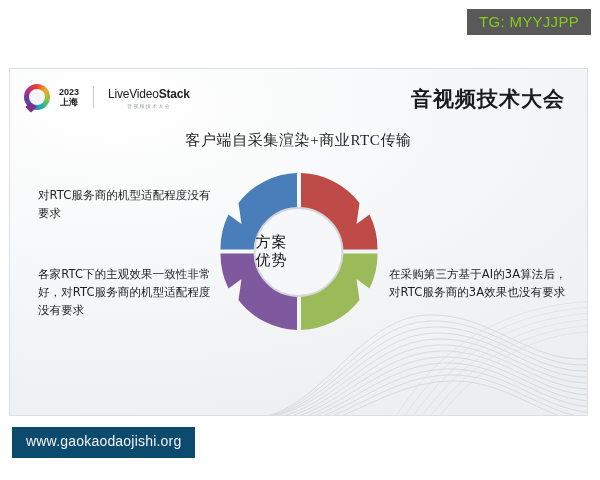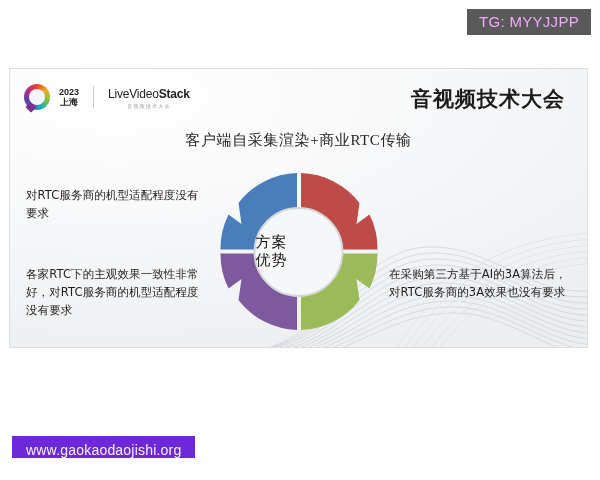--- a/index.html
+++ b/index.html
@@ -6,41 +6,41 @@
   body{
     width:600px;height:480px;overflow:hidden;
     background:#ffffff;
     font-family:"Liberation Sans","DejaVu Sans",sans-serif;
     position:relative;
   }
 
   
   #tg-badge{
     position:absolute;top:9px;right:9px;
-    background:#595959;color:#f0abfc;
+    background:#595959;color:#84cc16;
     font-size:15px;letter-spacing:.3px;
     padding:5px 12px 6px 12px;
     line-height:1;
     white-space:nowrap;
   }
 
   
   #site-badge{
     position:absolute;left:12px;bottom:22px;
-    background:#6d28d9;color:#f4f4f4;
+    background:#0c4a6e;color:#f4f4f4;
     font-size:14px;letter-spacing:.2px;
-    padding:7px 14px 1px 14px;
+    padding:7px 14px 10px 14px;
     line-height:1;
     white-space:nowrap;
   }
 
   
   #slide{
     position:absolute;left:9px;top:68px;
-    width:579px;height:280px;
+    width:579px;height:348px;
     background:
       radial-gradient(120% 100% at 18% 10%, #ffffff 0%, #f7f8f9 45%, #eceef0 100%);
     border:1px solid #dcdfe2;
     box-sizing:border-box;
     overflow:hidden;
     padding-left:16px;
   }
 
   
   #waves{position:absolute;right:-6px;bottom:-4px;width:330px;height:120px;opacity:.85;}
@@ -93,20 +93,21 @@
     font-family:"DejaVu Sans","Liberation Sans",sans-serif;
     font-size:15px;color:#161616;line-height:1.18;letter-spacing:1px;
   }
 
   
   .txt{
     position:absolute;
     font-size:11.5px;line-height:1.55;color:#1f1f1f;
     font-family:"DejaVu Sans","Liberation Sans",sans-serif;
     letter-spacing:.1px;
+    margin-left:12px;
   }
   #txt-tl{left:16px;top:118px;width:175px;}
   #txt-bl{left:16px;top:197px;width:180px;}
   #txt-tr{right:12px;top:118px;width:182px;}
   #txt-br{right:12px;top:197px;width:186px;}
 </style>
 </head>
 <body>
 
 <div id="tg-badge">TG: MYYJJPP</div>

